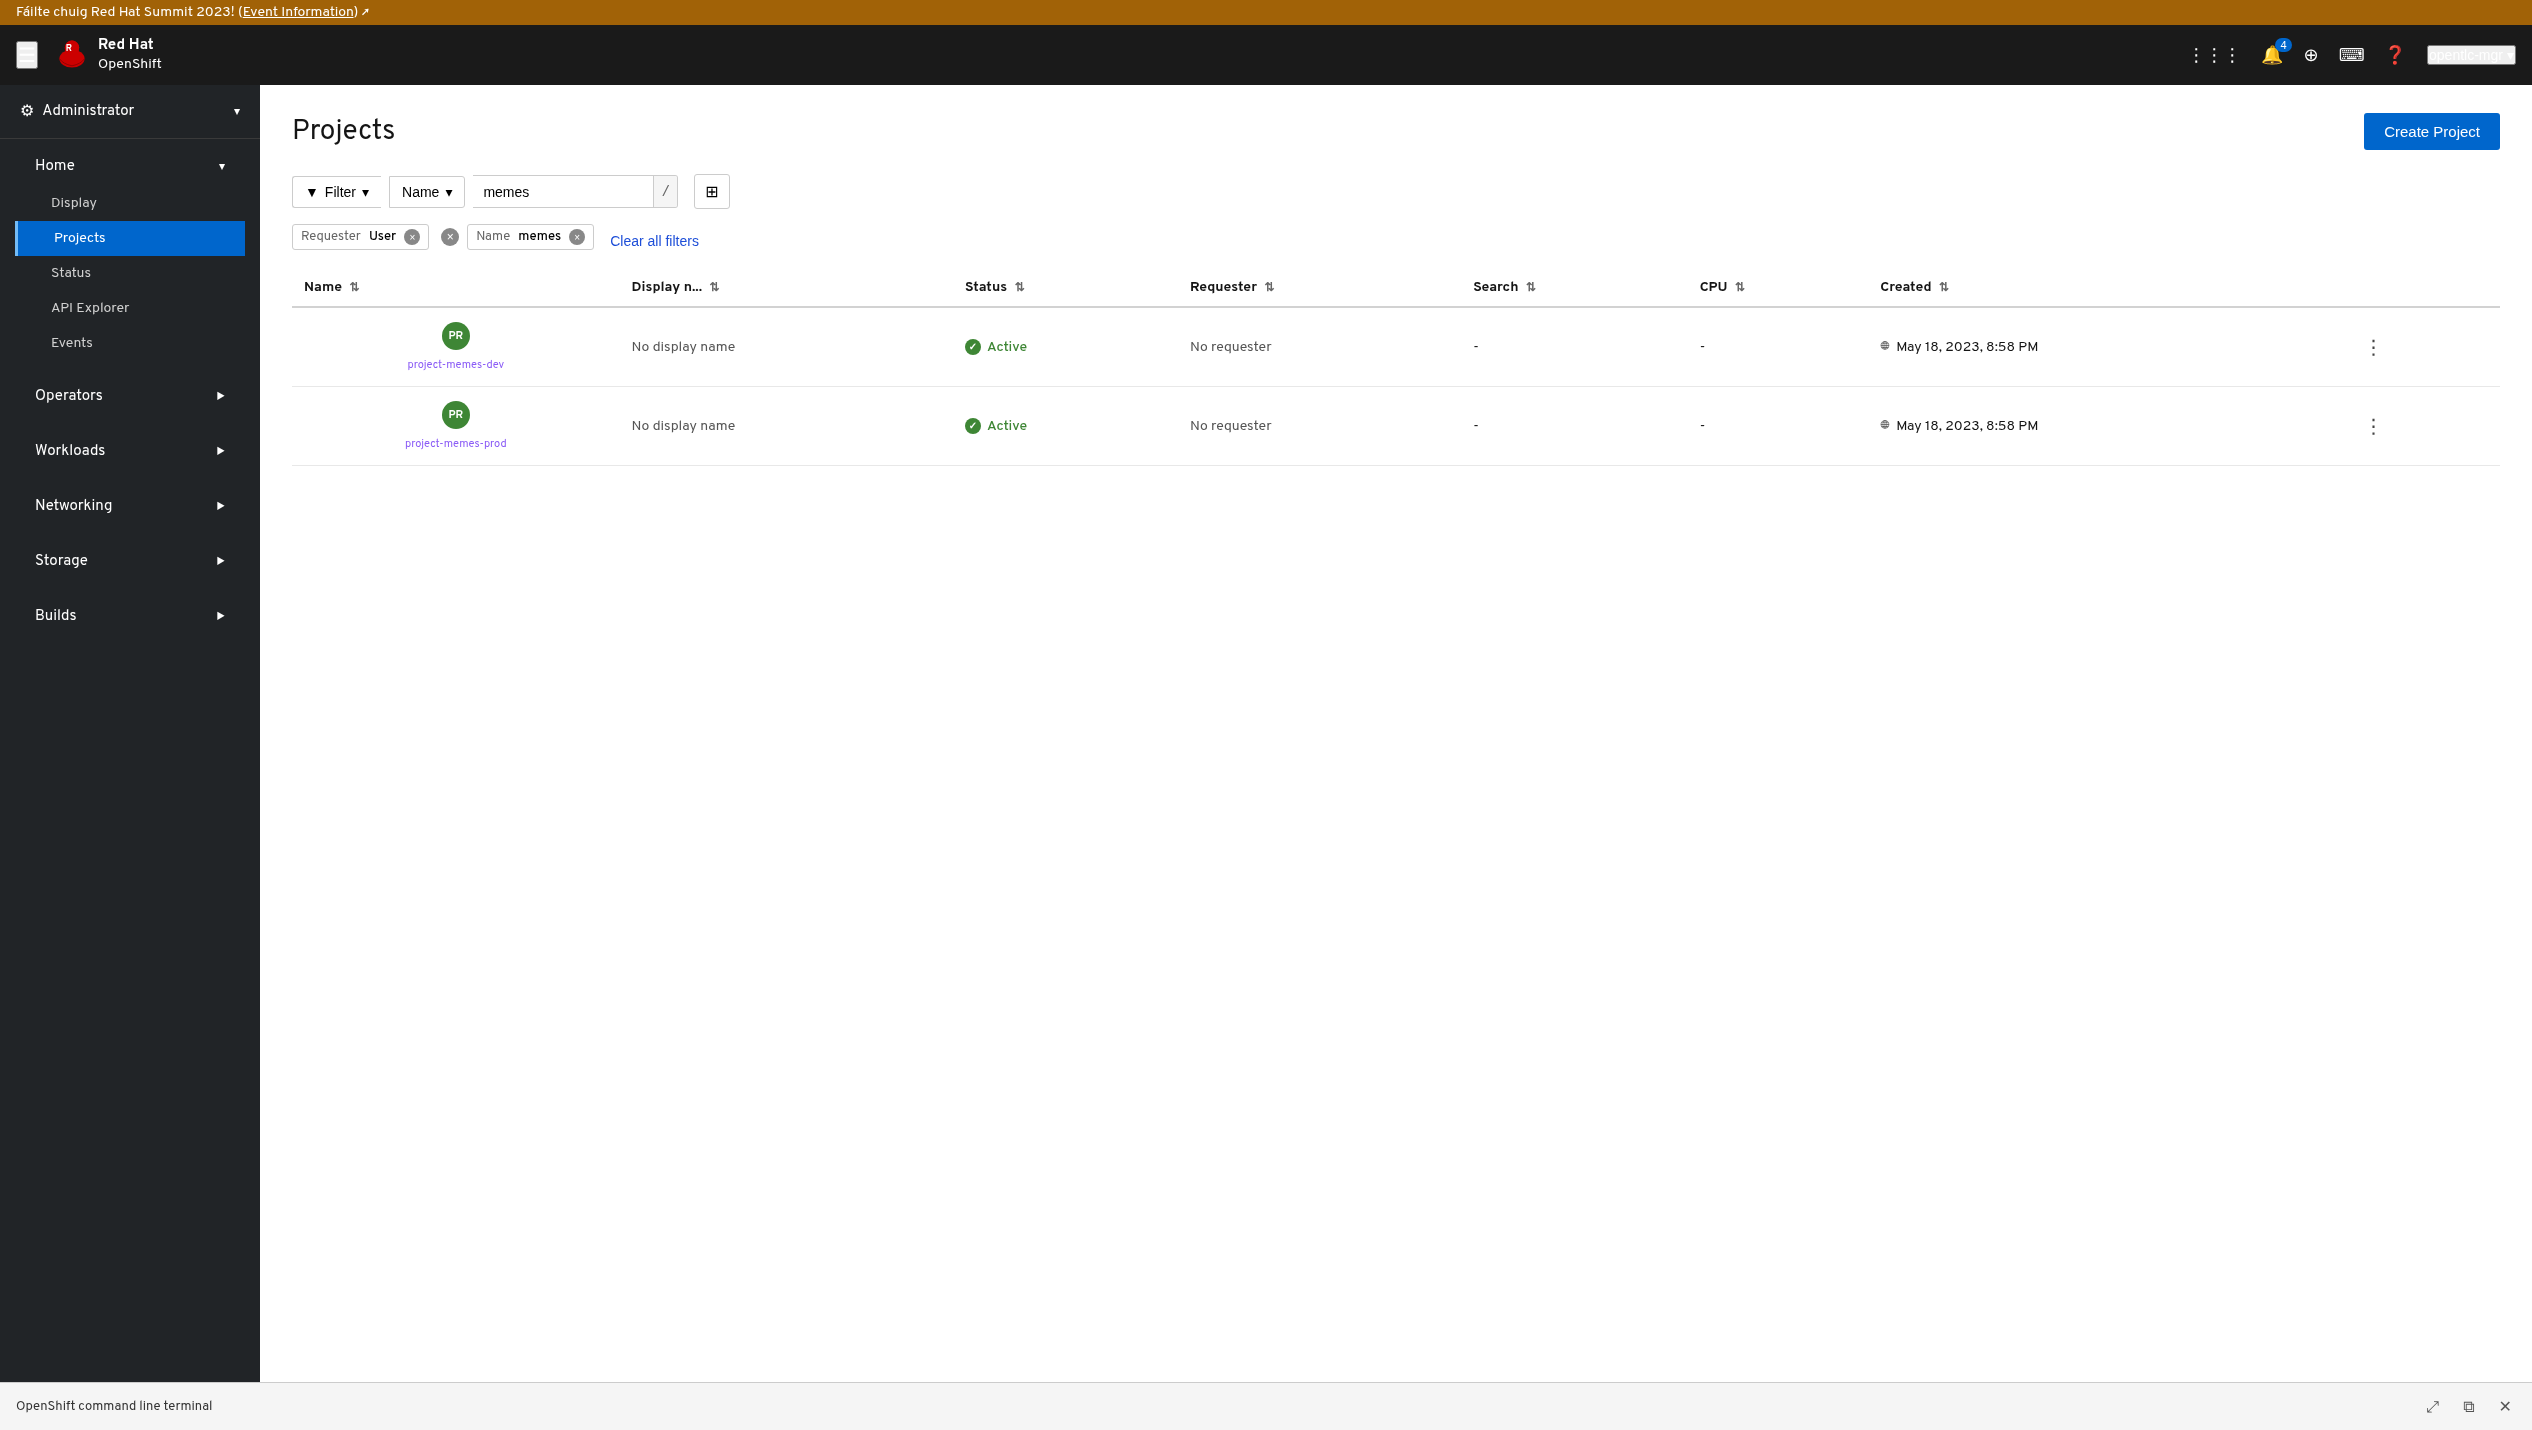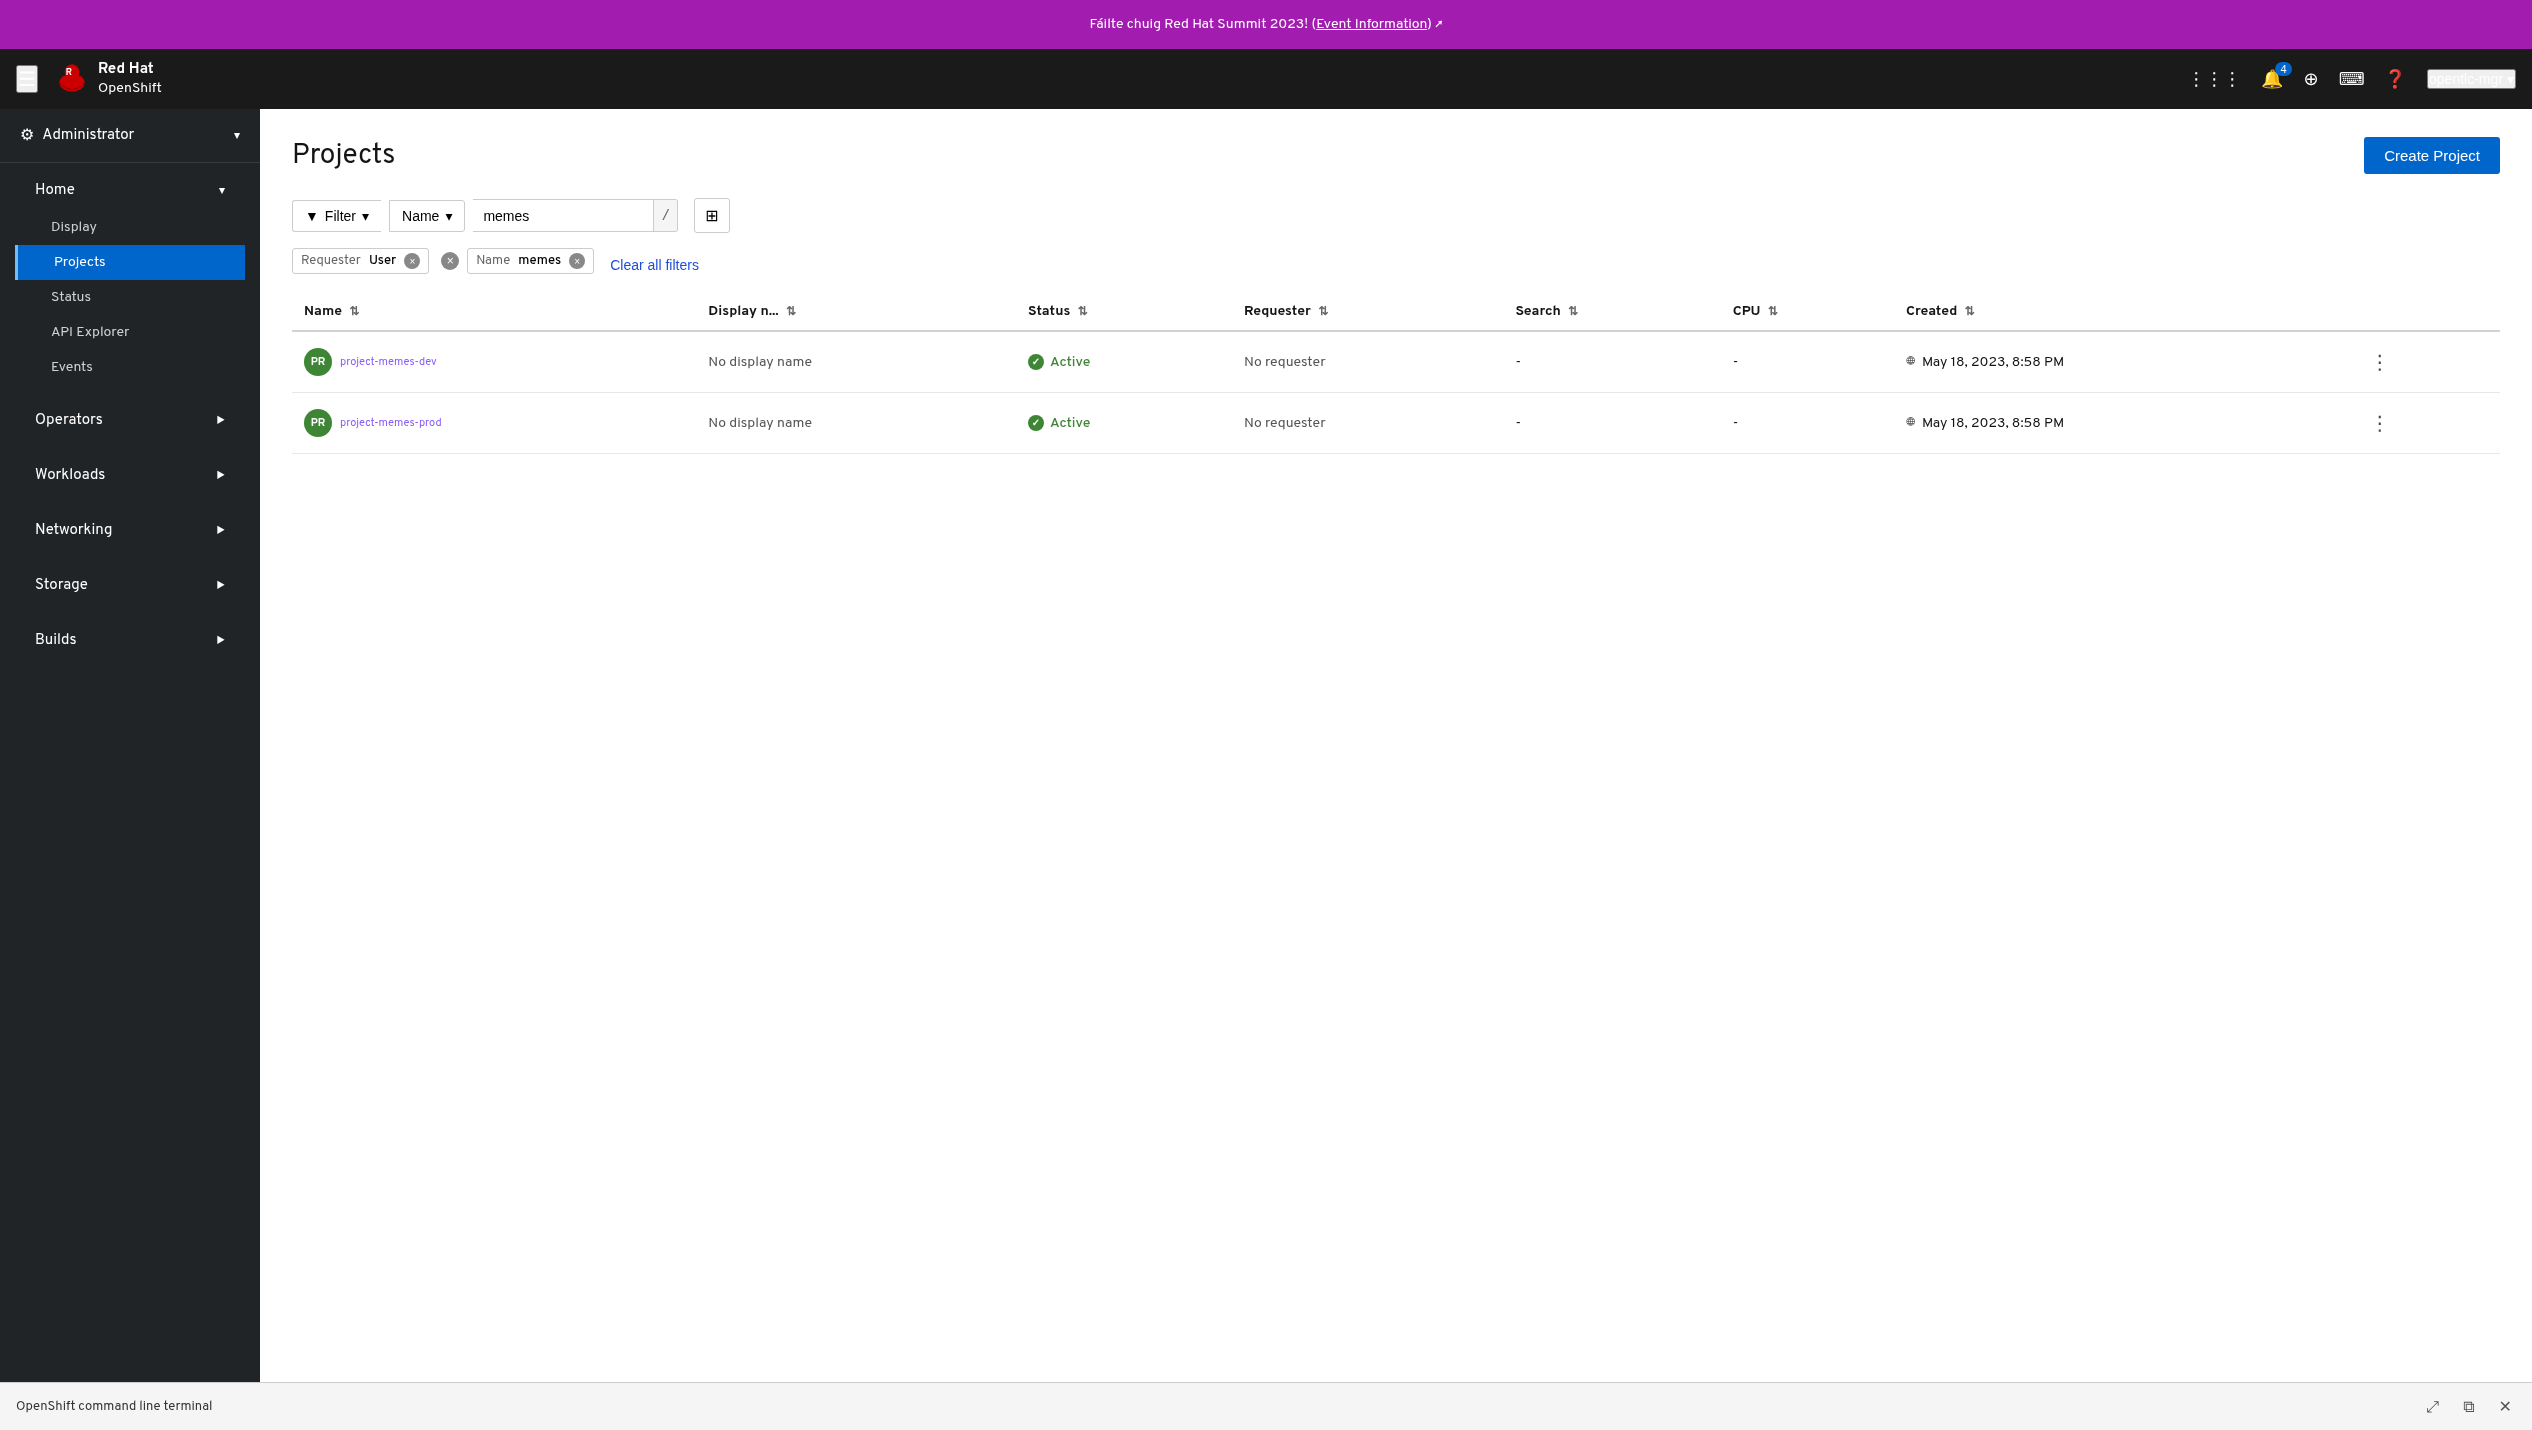--- a/index.html
+++ b/index.html
@@ -1,23 +1,23 @@
 <!DOCTYPE html>
 <html><head>
   <meta charset="utf-8">
   <style>
     * { box-sizing: border-box; margin: 0; padding: 0; }
     body { font-family: 'RedHatDisplay', 'Overpass', Arial, sans-serif; font-size: 14px; background: #f0f0f0; height: 100vh; display: flex; flex-direction: column; overflow: hidden; }
 
     
     .top-banner {
-      background: #a21caf;
-      color: #fff;
-      text-align: center;
-      padding: 16px 16px;
+      background: #a16207;
+      color: #fff;
+      text-align: left;
+      padding: 4px 16px;
       font-size: 14px;
       flex-shrink: 0;
     }
     .top-banner a { color: #fff; text-decoration: underline; }
 
     
     .header {
       background: #1a1a1a;
       color: #fff;
       display: flex;
@@ -301,20 +301,21 @@
       padding: 14px 12px;
       font-size: 14px;
       color: #151515;
       border-bottom: 1px solid #e8e8e8;
       vertical-align: middle;
     }
     .project-name-cell {
       display: flex;
       align-items: center;
       gap: 8px;
+      flex-direction: column;
     }
     .pr-badge {
       background: #3e8635;
       color: #fff;
       border-radius: 50%;
       width: 28px;
       height: 28px;
       display: flex;
       align-items: center;
       justify-content: center;

